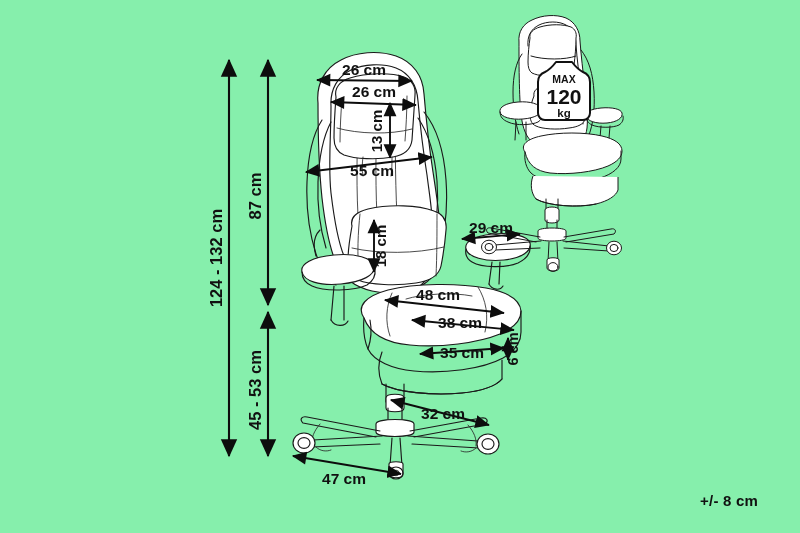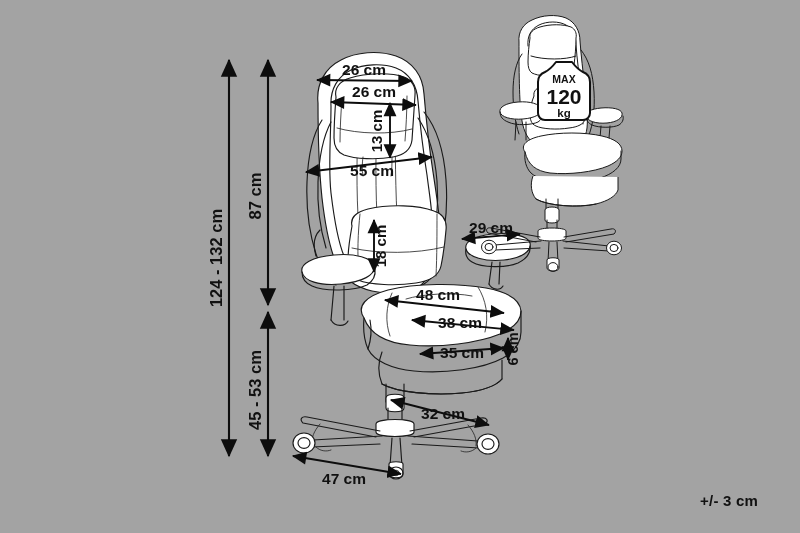--- a/index.html
+++ b/index.html
@@ -8,21 +8,21 @@
     background: #ffffff;
   }
   body {
     width: 800px; height: 533px;
     font-family: "Liberation Sans", sans-serif;
     overflow: hidden;
   }
   #stage {
     position: relative;
     width: 800px; height: 533px;
-    background: #a3a3a3;
+    background: #86efac;
     text-align: center;
   }
   #stage svg.layer {
     position: absolute;
     left: 0; top: 0;
     width: 800px; height: 533px;
   }
   .dimtext {
     font-family: "Liberation Sans", sans-serif;
     font-weight: bold;
@@ -443,15 +443,15 @@
       <line class="dimline-thin" x1="391" y1="400" x2="489" y2="425" marker-start="url(#arrTailS)" marker-end="url(#arrHeadS)"></line>
       <text class="dimtext" x="443" y="419" font-size="15.5" text-anchor="middle">32 cm</text>
     </g>
 
     <g>
       <line class="dimline-thin" x1="293" y1="456" x2="401" y2="474" marker-start="url(#arrTailS)" marker-end="url(#arrHeadS)"></line>
       <text class="dimtext" x="344" y="484" font-size="15.5" text-anchor="middle">47 cm</text>
     </g>
   </svg>
 
-  <div class="tolerance">+/- 3 cm</div>
+  <div class="tolerance">+/- 8 cm</div>
 
 </div>
 
 </body></html>

